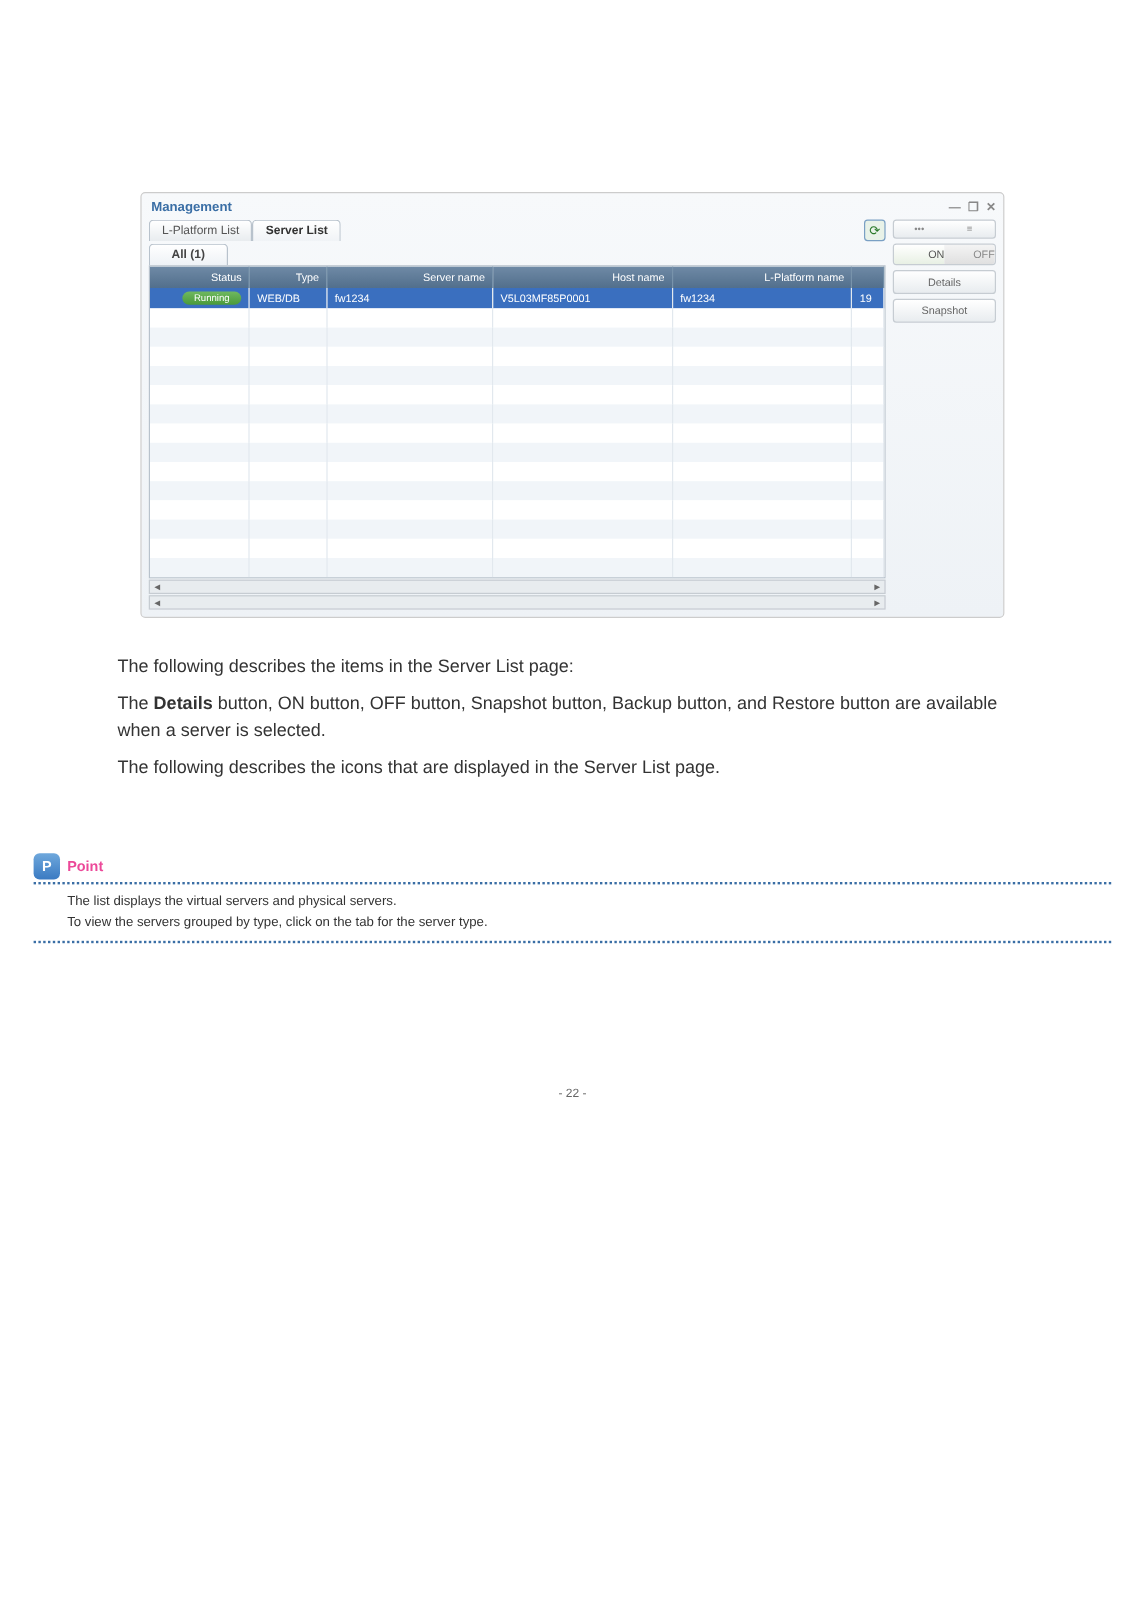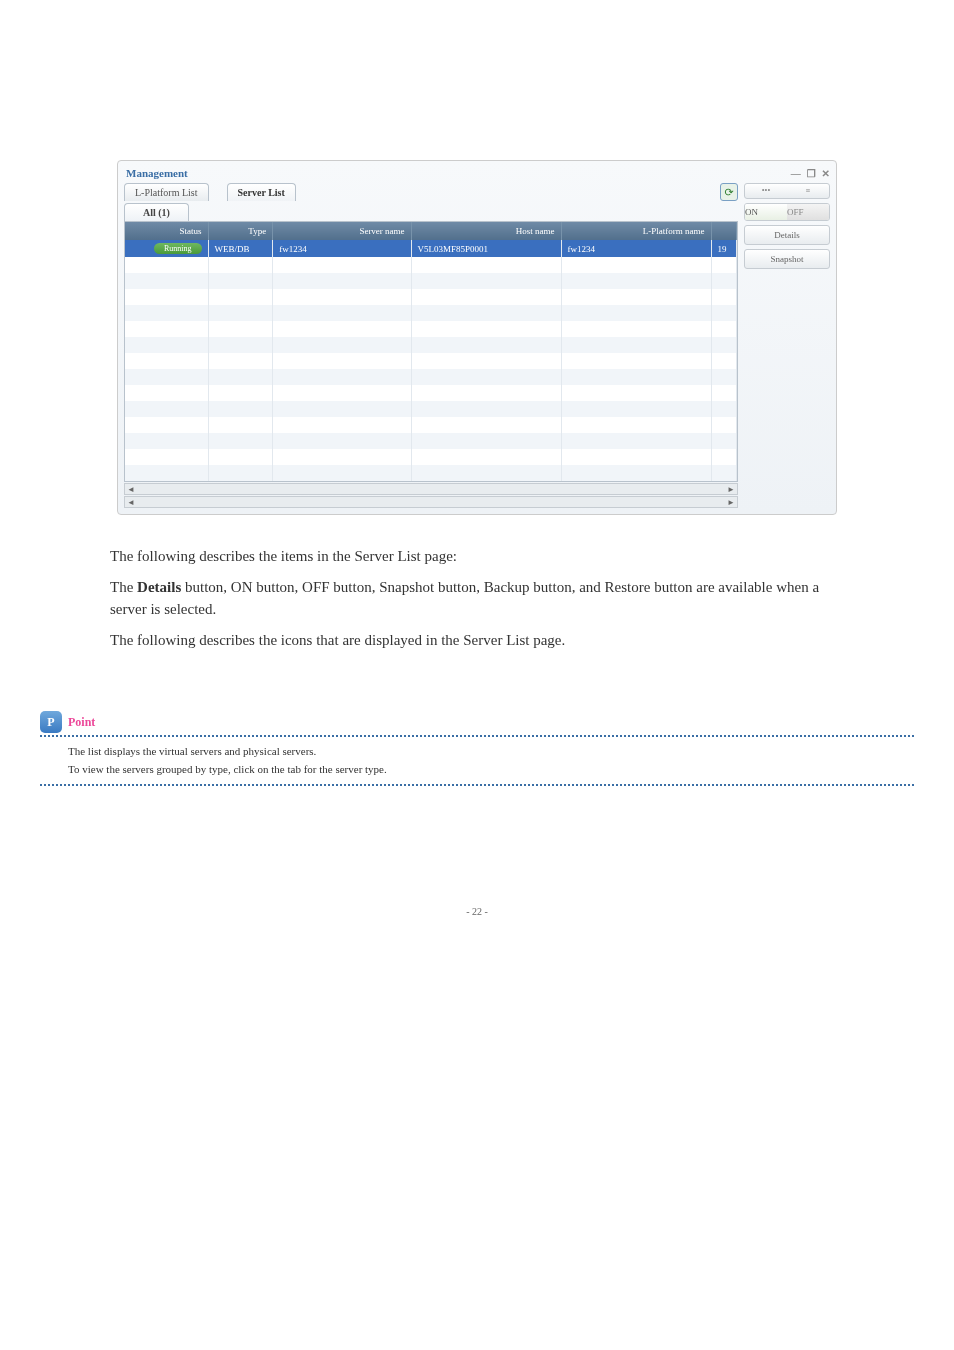--- a/index.html
+++ b/index.html
@@ -7,22 +7,21 @@
     font-family: Arial, sans-serif;
     font-size: 11px;
     color: #333;
     margin: 0;
     padding: 0;
     background: #fff;
   }
   .page {
     width: 954px;
     margin: 0 auto;
-    padding: 40px 20px;
-    font-family: Liberation Serif, serif;
+    padding: 40px 8px;
   }
   .screenshot-wrap {
     margin: 120px auto 0 auto;
     width: 720px;
   }
   .panel {
     border: 1px solid #ccc;
     border-radius: 4px;
     background: linear-gradient(#f7f9fb,#eef2f6);
     padding: 4px 6px 6px 6px;
@@ -42,21 +41,21 @@
     align-items: center;
     color: #888;
   }
   .win-controls span {
     cursor: pointer;
     font-size: 10px;
   }
   .tabs-row {
     display: flex;
     align-items: flex-start;
-    gap: 18px;
+    gap: 0;
     margin-bottom: 2px;
   }
   .tab {
     border: 1px solid #b8c2cc;
     border-bottom: none;
     border-radius: 4px 4px 0 0;
     padding: 3px 10px;
     background: linear-gradient(#fff,#e8ecef);
     font-size: 10px;
     color: #555;
@@ -190,21 +189,21 @@
   }
   .onoff {
     border: 1px solid #c6ccd2;
     border-radius: 3px;
     display: flex;
     height: 18px;
     overflow: hidden;
   }
   .onoff div {
     flex: 1;
-    text-align: left;
+    text-align: right;
     font-size: 9px;
     line-height: 16px;
     cursor: pointer;
   }
   .onoff .on { background: linear-gradient(#fff,#e8f0e4); color:#555;}
   .onoff .off { background: linear-gradient(#f4f4f4,#e0e0e0); color:#888;}
   .side-btn {
     border: 1px solid #c6ccd2;
     border-radius: 3px;
     background: linear-gradient(#fff,#e8ecef);

